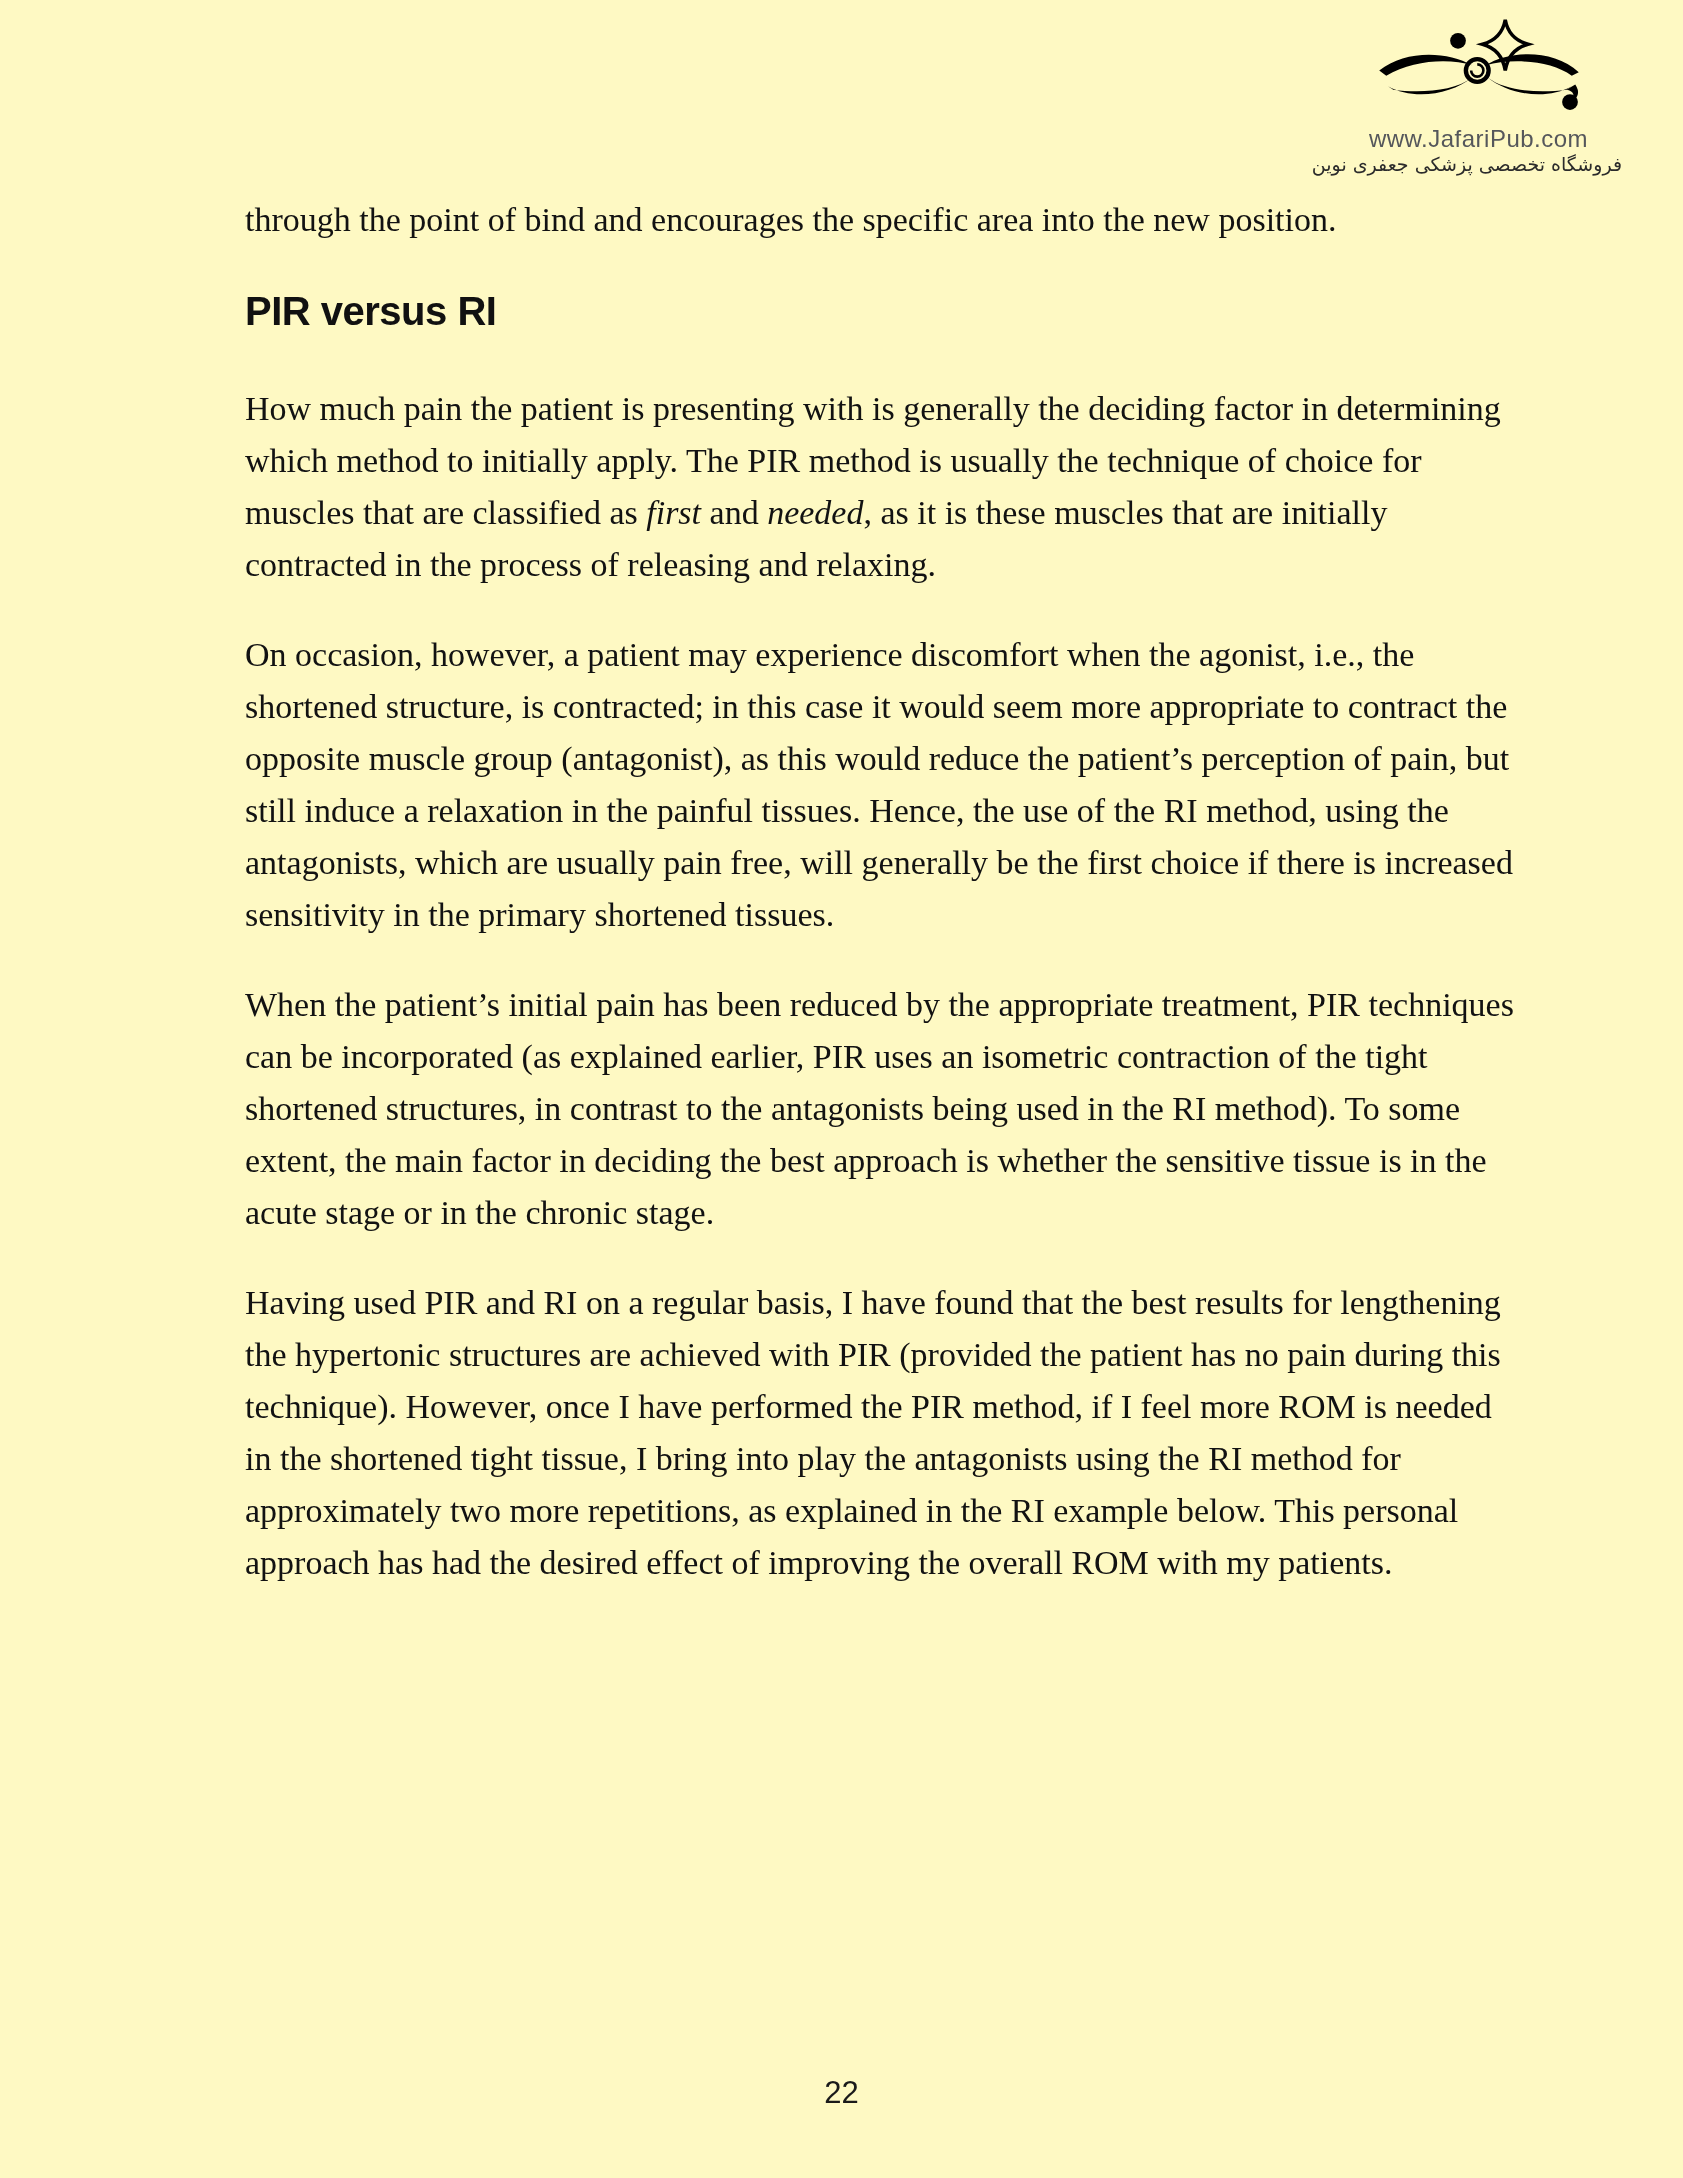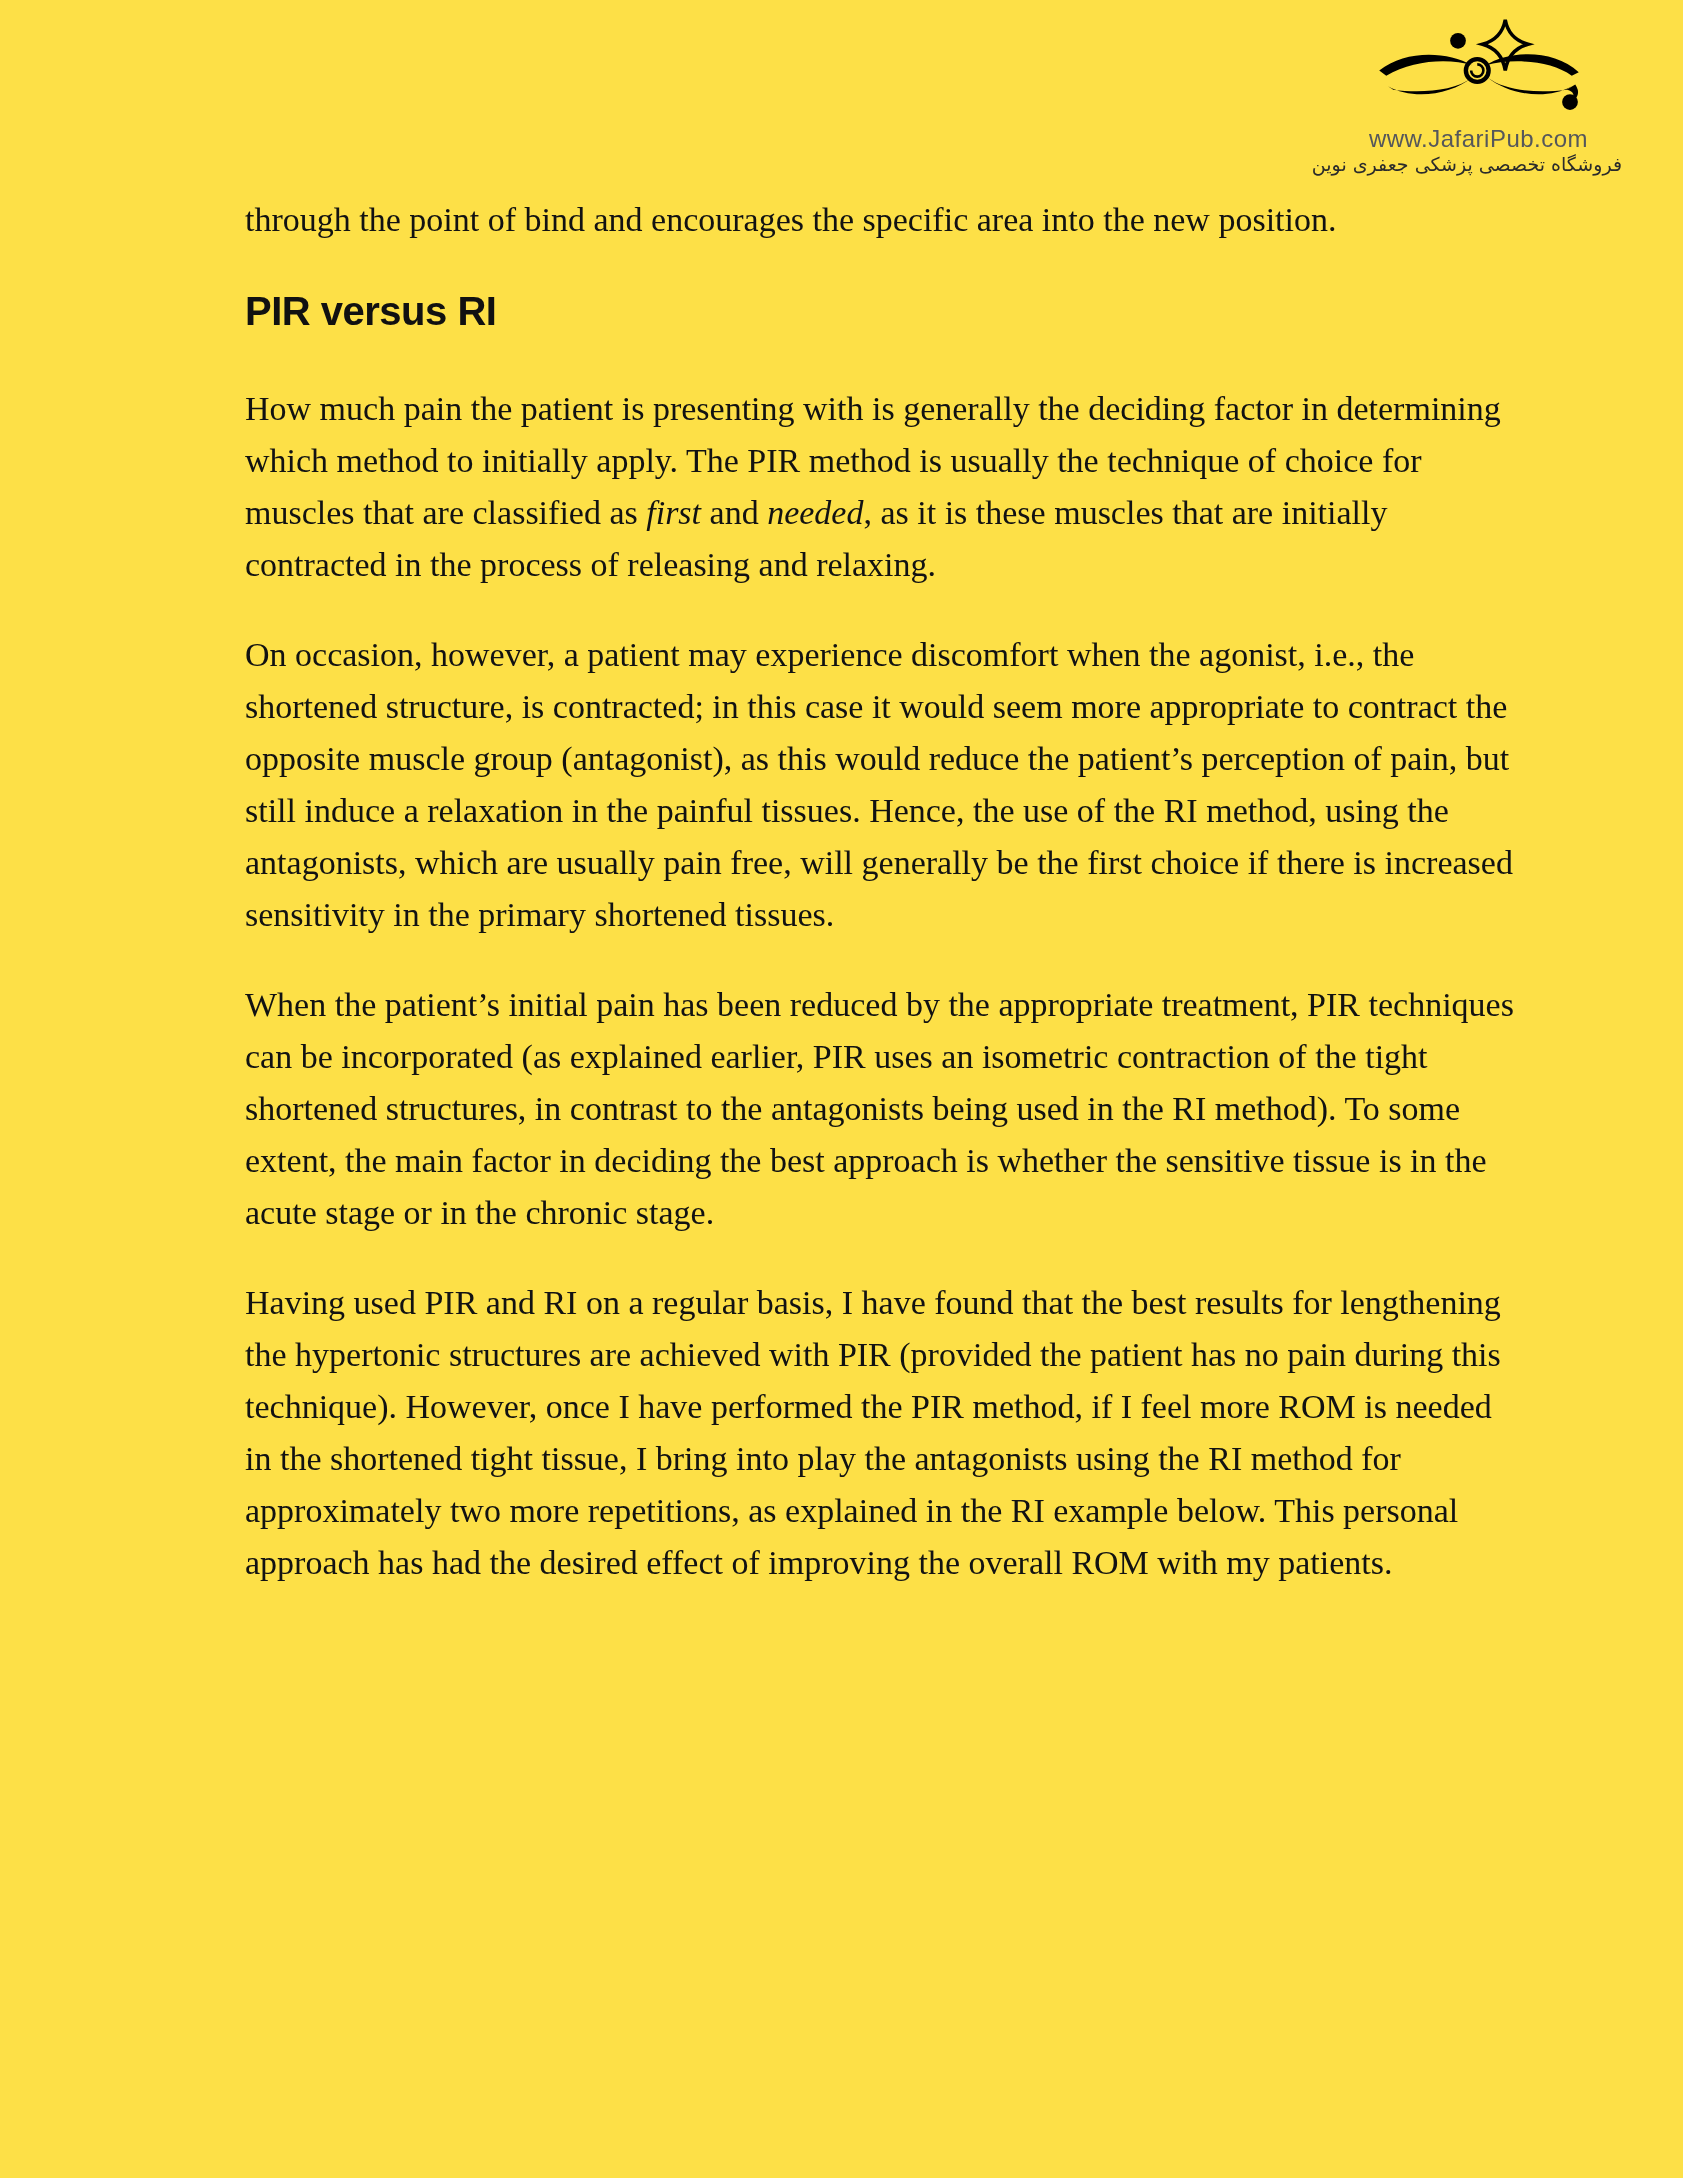--- a/index.html
+++ b/index.html
@@ -1,20 +1,20 @@
 <!DOCTYPE html>
 <html><head>
 <meta charset="utf-8">
 <style>
   html, body { margin: 0; padding: 0; background: #ffffff; }
   .page {
     position: relative;
     width: 1683px;
     height: 2178px;
-    background: #fde047;
+    background: #fef9c3;
     overflow: hidden;
     color: #121212;
   }
 
   
   .logo-block {
     position: absolute;
     top: 18px;
     right: 61px;
     width: 287px;
@@ -104,15 +104,16 @@
 
   <div class="content">
     <p><span>through the point of bind and encourages the specific area into the new position.</span></p>
     <h1 class="section-heading">PIR versus RI</h1>
     <p><span>How much pain the patient is presenting with is generally the deciding factor in determining which method to initially apply. The PIR method is usually the technique of choice for muscles that are classified as </span><em>first</em><span> and </span><em>needed</em><span>, as it is these muscles that are initially contracted in the process of releasing and relaxing.</span></p>
     <p><span>On occasion, however, a patient may experience discomfort when the agonist, i.e., the shortened structure, is contracted; in this case it would seem more appropriate to contract the opposite muscle group (antagonist), as this would reduce the patient’s perception of pain, but still induce a relaxation in the painful tissues. Hence, the use of the RI method, using the antagonists, which are usually pain free, will generally be the first choice if there is increased sensitivity in the primary shortened tissues.</span></p>
     <p><span>When the patient’s initial pain has been reduced by the appropriate treatment, PIR techniques can be incorporated (as explained earlier, PIR uses an isometric contraction of the tight shortened structures, in contrast to the antagonists being used in the RI method). To some extent, the main factor in deciding the best approach is whether the sensitive tissue is in the acute stage or in the chronic stage.</span></p>
     <p><span>Having used PIR and RI on a regular basis, I have found that the best results for lengthening the hypertonic structures are achieved with PIR (provided the patient has no pain during this technique). However, once I have performed the PIR method, if I feel more ROM is needed in the shortened tight tissue, I bring into play the antagonists using the RI method for approximately two more repetitions, as explained in the RI example below. This personal approach has had the desired effect of improving the overall ROM with my patients.</span></p>
   </div>
 
+  <div class="page-number">22</div>
 
 </div>
 
 
 </body></html>

